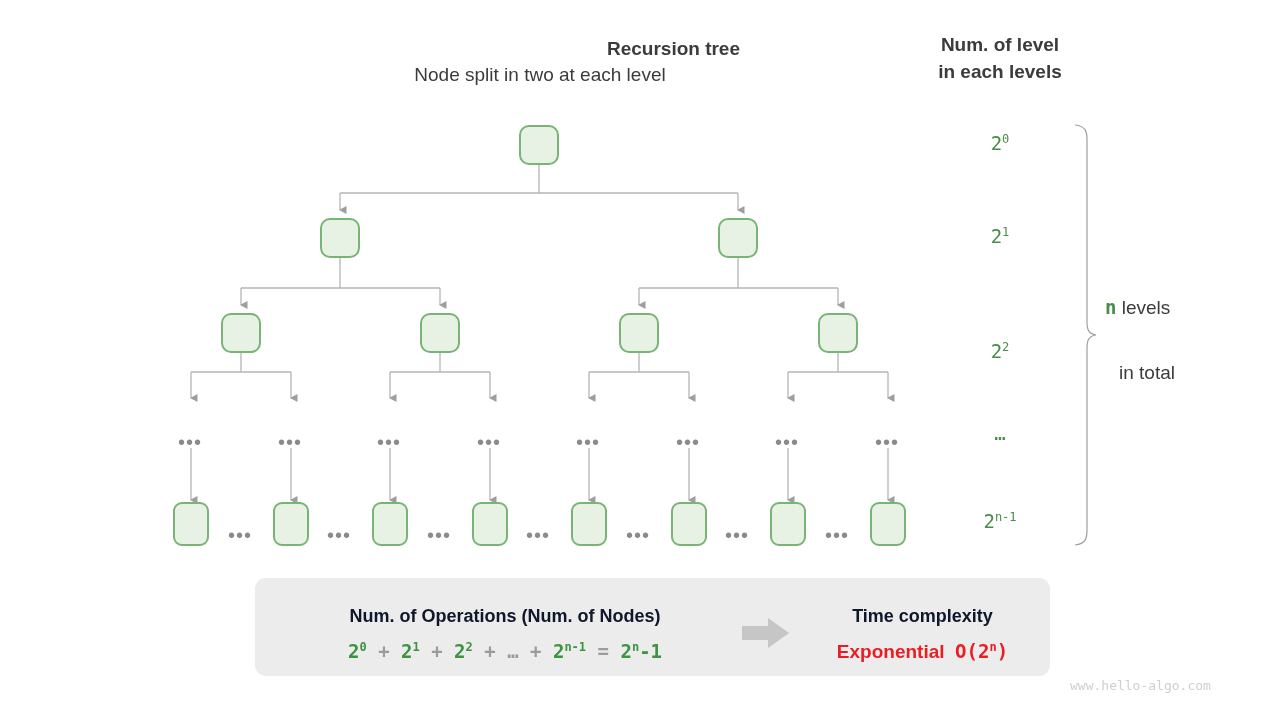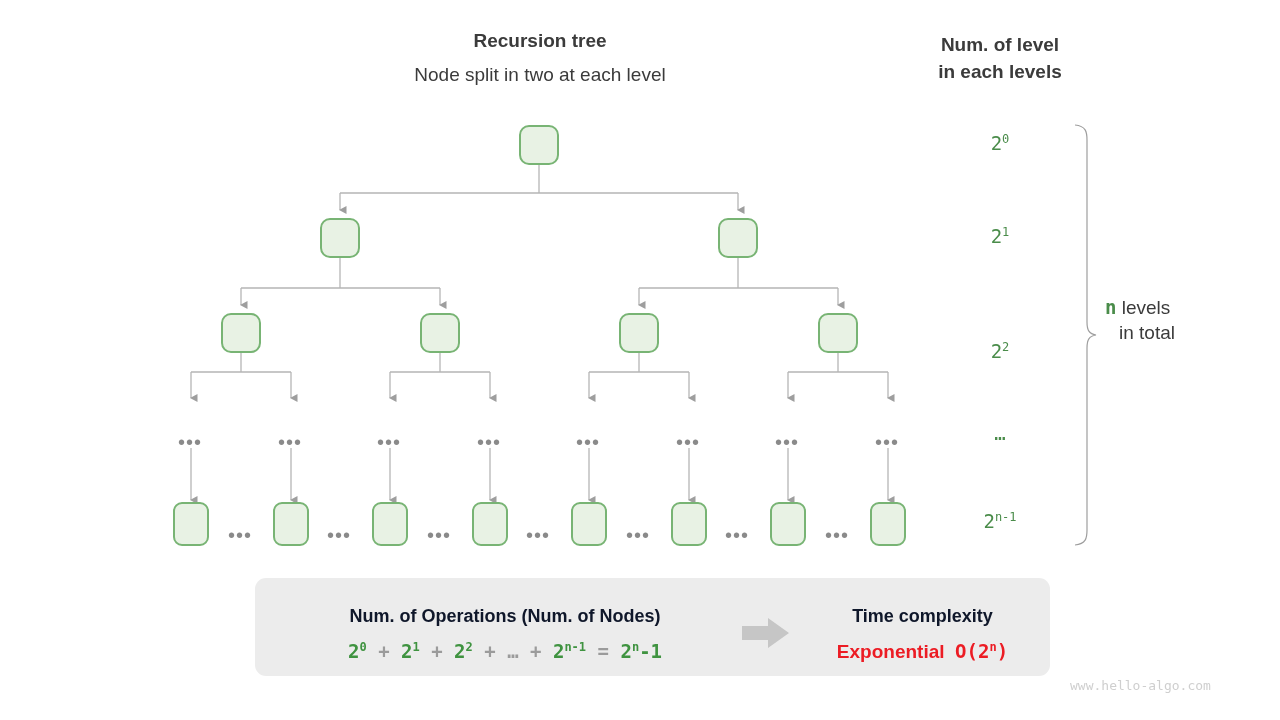--- a/index.html
+++ b/index.html
@@ -17,21 +17,21 @@
   .hdr-title{
     position:absolute;text-align:center;
     font-weight:bold;font-size:19px;color:#3b3b3b;
     white-space:nowrap;
   }
   .hdr-sub{
     position:absolute;text-align:center;
     font-size:19px;color:#3b3b3b;font-weight:normal;
     white-space:nowrap;
   }
-  #tree-title{left:340px;top:30px;width:400px;}
+  #tree-title{left:340px;top:38px;width:400px;text-align:right;}
   #tree-subtitle{left:300px;top:64px;width:480px;}
   #count-title-l1{left:880px;top:34px;width:240px;}
   #count-title-l2{left:880px;top:61px;width:240px;}
 
   
   #edges{position:absolute;left:0;top:0;width:1280px;height:720px;}
 
   
   .node{
     position:absolute;
@@ -240,21 +240,21 @@
   <div class="lvl-count" style="left:960px;top:422px;">
     <span>…</span><sup></sup>
   </div>
   <div class="lvl-count" style="left:960px;top:510px;">
     <span>2</span><sup>n-1</sup>
   </div>
 
   <div id="brace-label">
     <span class="nvar">n</span>
     <span>levels</span><br>
-    <span style="display:inline-block;padding-left:14px;">in total</span>
+    <span style="display:inline-block;padding-left:14px;margin-top:40px;">in total</span>
   </div>
 
   <div id="summary"></div>
 
   <div class="sum-head" id="ops-head">Num. of Operations (Num. of Nodes)</div>
   <div class="sum-head" id="tc-head">Time complexity</div>
 
   <div id="formula">
     <span class="t"><span>2</span><sup>0</sup></span>
     <span class="op">+</span>

